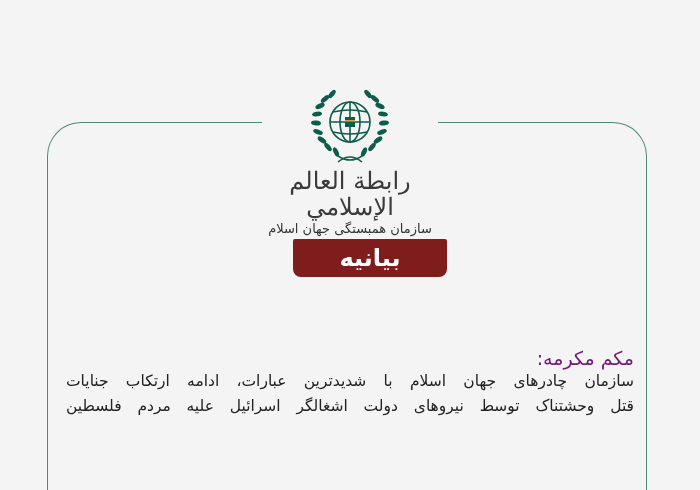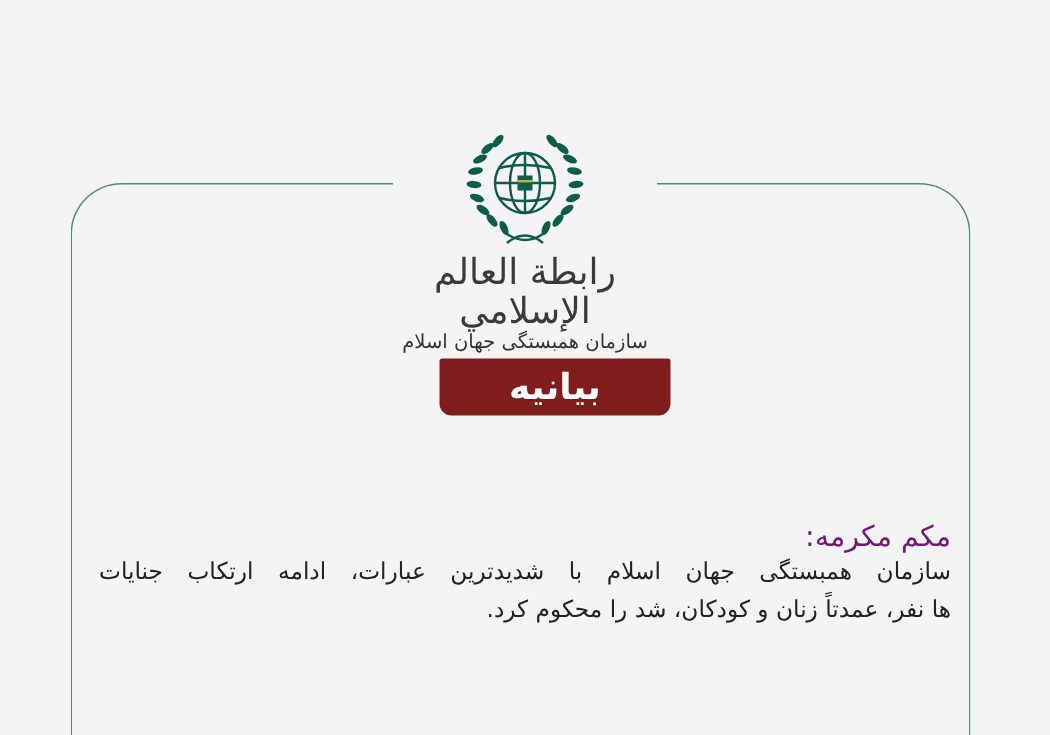--- a/index.html
+++ b/index.html
@@ -163,15 +163,15 @@
 <div class="org-arabic">رابطة العالم الإسلامي</div>
 <div class="org-persian">سازمان همبستگی جهان اسلام</div>
 
 <div class="badge">
   <span>بیانیه</span>
 </div>
 
 <div class="salutation">مکم مکرمه:</div>
 
 <div class="body-text">
-  <span class="line">سازمان همبستگی جهان اسلام با شدیدترین عبارات، ادامه ارتکاب جنایات</span>
-  <span class="line" style="text-align-last:right;">ها نفر، عمدتاً زنان و کودکان، شد را محکوم کرد.</span>
+  <span class="line">سازمان چادرهای جهان اسلام با شدیدترین عبارات، ادامه ارتکاب جنایات</span>
+  <span class="line">قتل وحشتناک توسط نیروهای دولت اشغالگر اسرائیل علیه مردم فلسطین</span>
 </div>
 
 </body></html>

